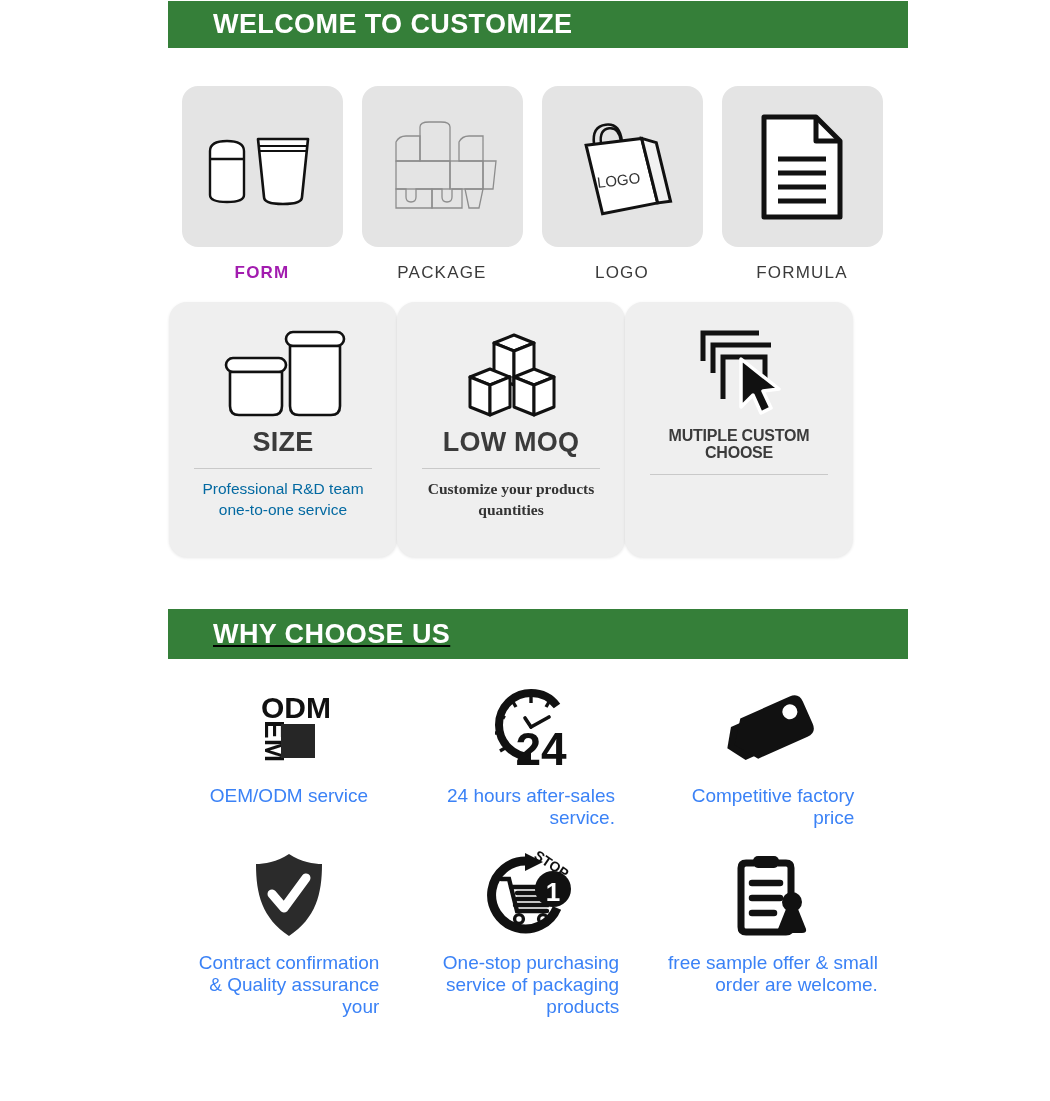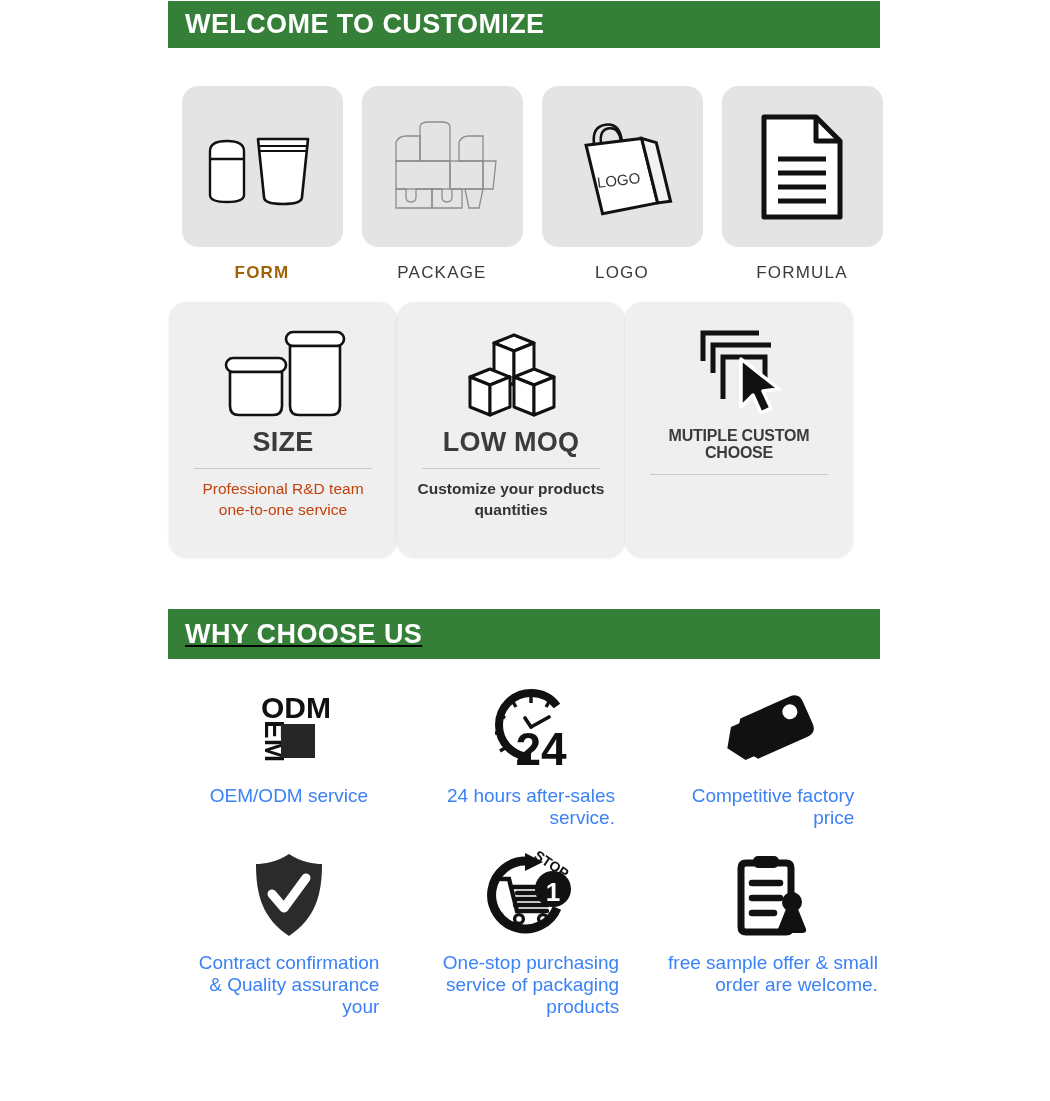--- a/index.html
+++ b/index.html
@@ -16,20 +16,21 @@
   }
 
   
   .banner {
     position: absolute;
     left: 168px;
     width: 712px;
     background: #357F39;
     display: flex;
     align-items: center;
+    padding-left: 28px;
   }
   .banner-title {
     color: #ffffff;
     font-size: 27px;
     font-weight: 700;
     letter-spacing: 0.4px;
     padding-left: 17px;
     font-family: "Liberation Sans", sans-serif;
   }
   #banner-welcome { top: 1px; height: 47px; }
@@ -64,21 +65,21 @@
     align-items: center;
     justify-content: center;
   }
   .tile-label {
     margin-top: 16px;
     font-size: 17px;
     letter-spacing: 1.2px;
     color: #3a3a3a;
     font-family: "Liberation Sans", sans-serif;
   }
-  .tile-label.bold { font-weight: 700; color: #a16207; }
+  .tile-label.bold { font-weight: 700; color: #a21caf; }
 
   
   .row-big {
     display: flex;
     margin-top: 19px;
     padding-left: 1px;
   }
   .fcard {
     width: 228px;
     height: 255px;
@@ -108,25 +109,25 @@
   }
   .fcard-title.two-line { font-size: 16px; letter-spacing: -0.2px; }
   .fcard-rule {
     width: 178px;
     height: 1px;
     background: #c9c9c9;
     margin: 12px 0 10px 0;
   }
   .fcard-desc {
     font-size: 15.5px;
-    color: #c2410c;
+    color: #0369a1;
     text-align: center;
     line-height: 1.35;
   }
-  .fcard-desc.bold { font-weight: 700; color: #333; }
+  .fcard-desc.bold { font-weight: 700; color: #333; font-family: Liberation Serif, serif; }
 
   
   .why-wrap {
     position: absolute;
     left: 168px;
     top: 680px;
     width: 726px;
   }
   .why-row {
     display: flex;

